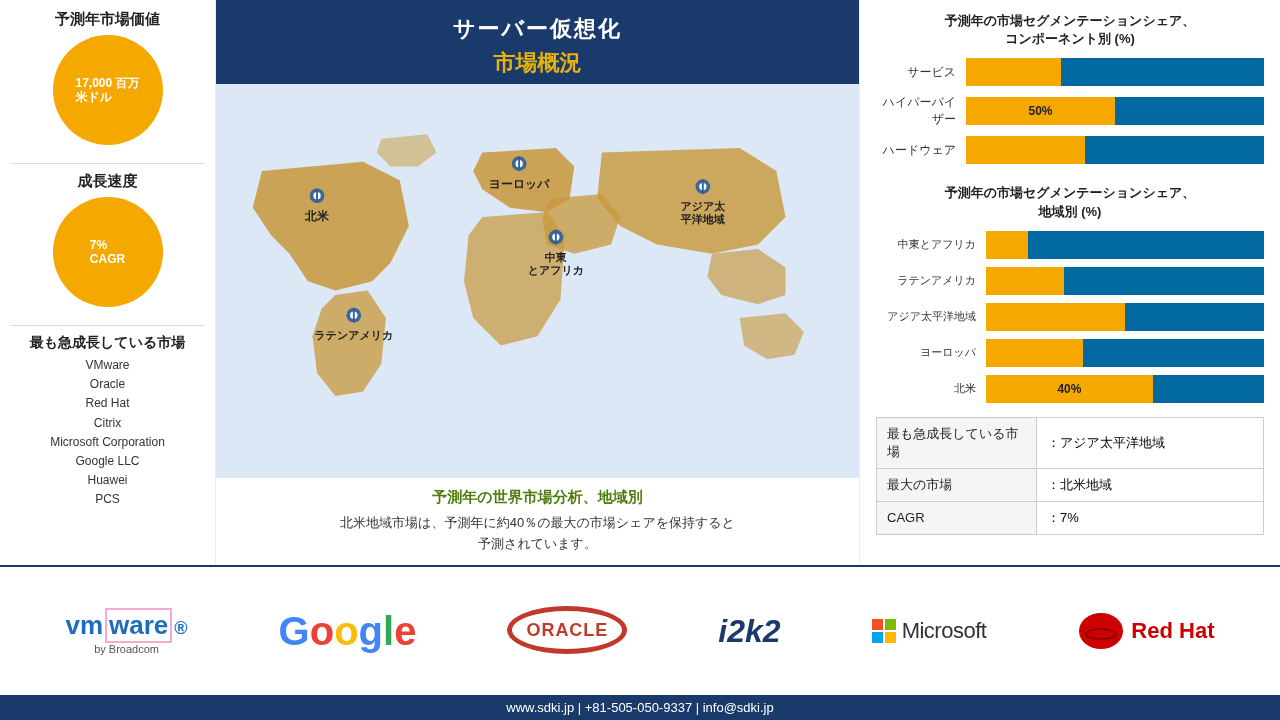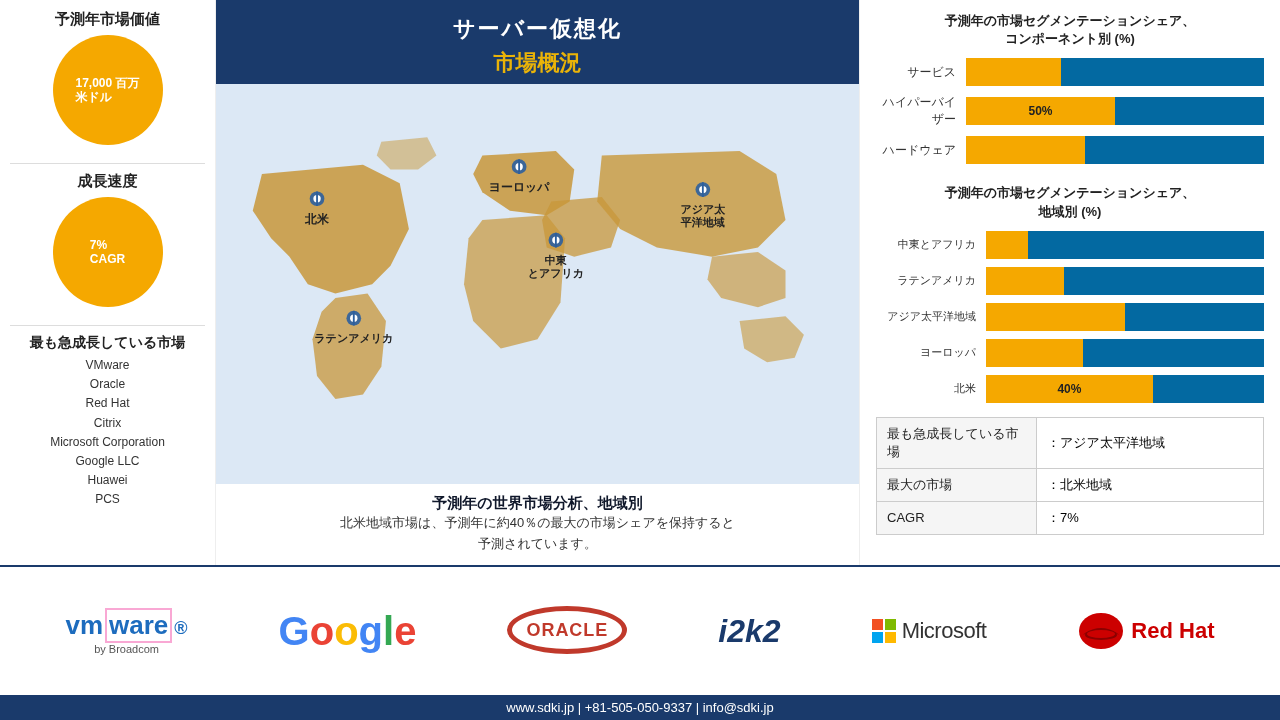--- a/index.html
+++ b/index.html
@@ -112,23 +112,23 @@
     }
 
     .center-bottom {
       padding: 10px 20px 10px;
       background: #fff;
     }
 
     .center-bottom .analysis-title {
       font-size: 15px;
       font-weight: bold;
-      color: #0f172a;
-      text-align: center;
-      margin-bottom: 0;
+      color: #4d7c0f;
+      text-align: center;
+      margin-bottom: 6px;
     }
 
     .center-bottom .analysis-text {
       font-size: 13px;
       color: #333;
       text-align: center;
       line-height: 1.6;
     }
 
     

